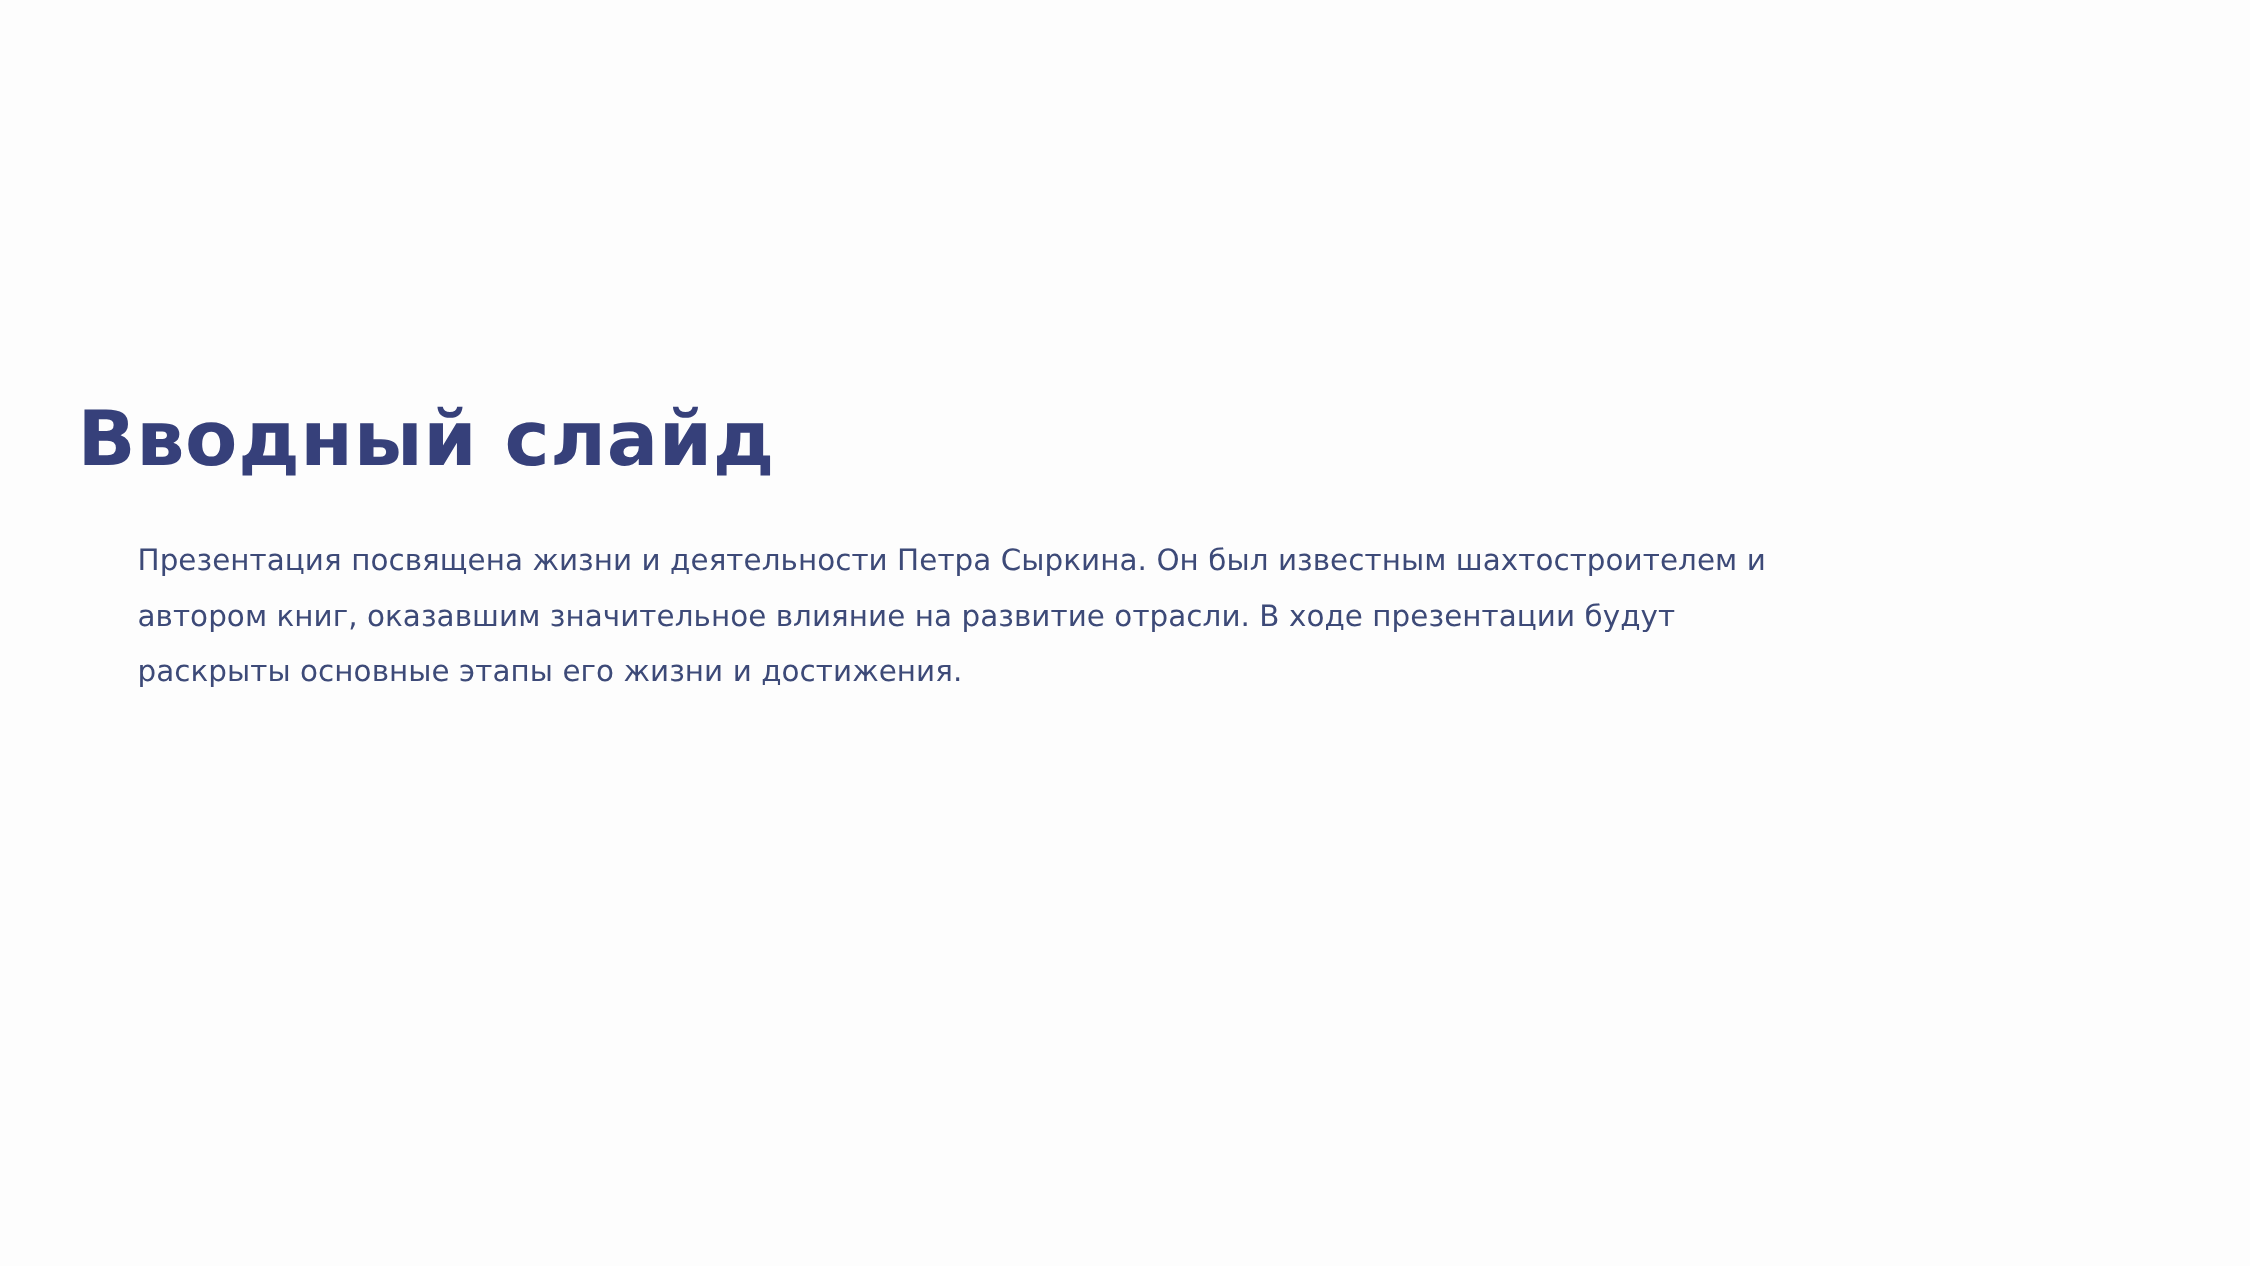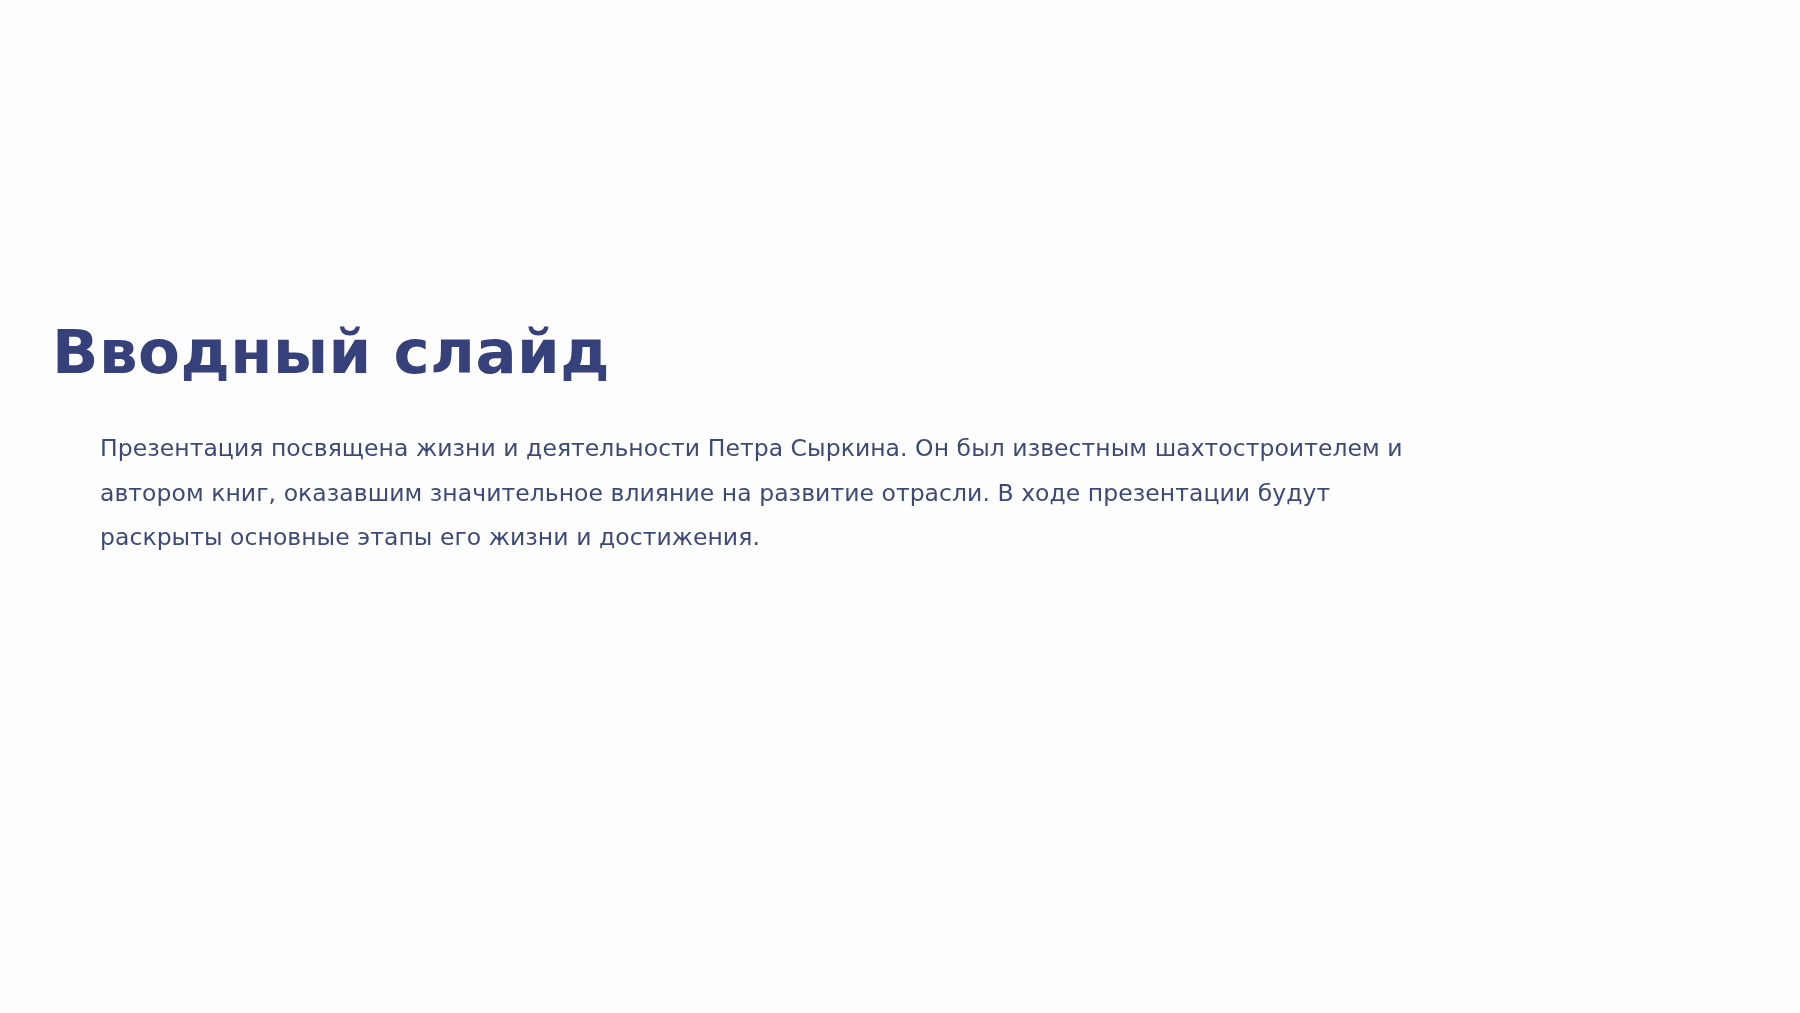--- a/index.html
+++ b/index.html
@@ -16,21 +16,21 @@
   }
 
   .slide {
     position: absolute;
     inset: 0;
     background: #fdfdfd;
   }
 
   .slide-content {
     position: absolute;
-    left: 52px;
+    left: 62px;
     top: 318px;
     width: 1440px;
   }
 
   .slide-title {
     font-family: "DejaVu Sans", sans-serif;
     font-size: 61px;
     font-weight: 700;
     letter-spacing: 0.5px;
     color: #36407a;

